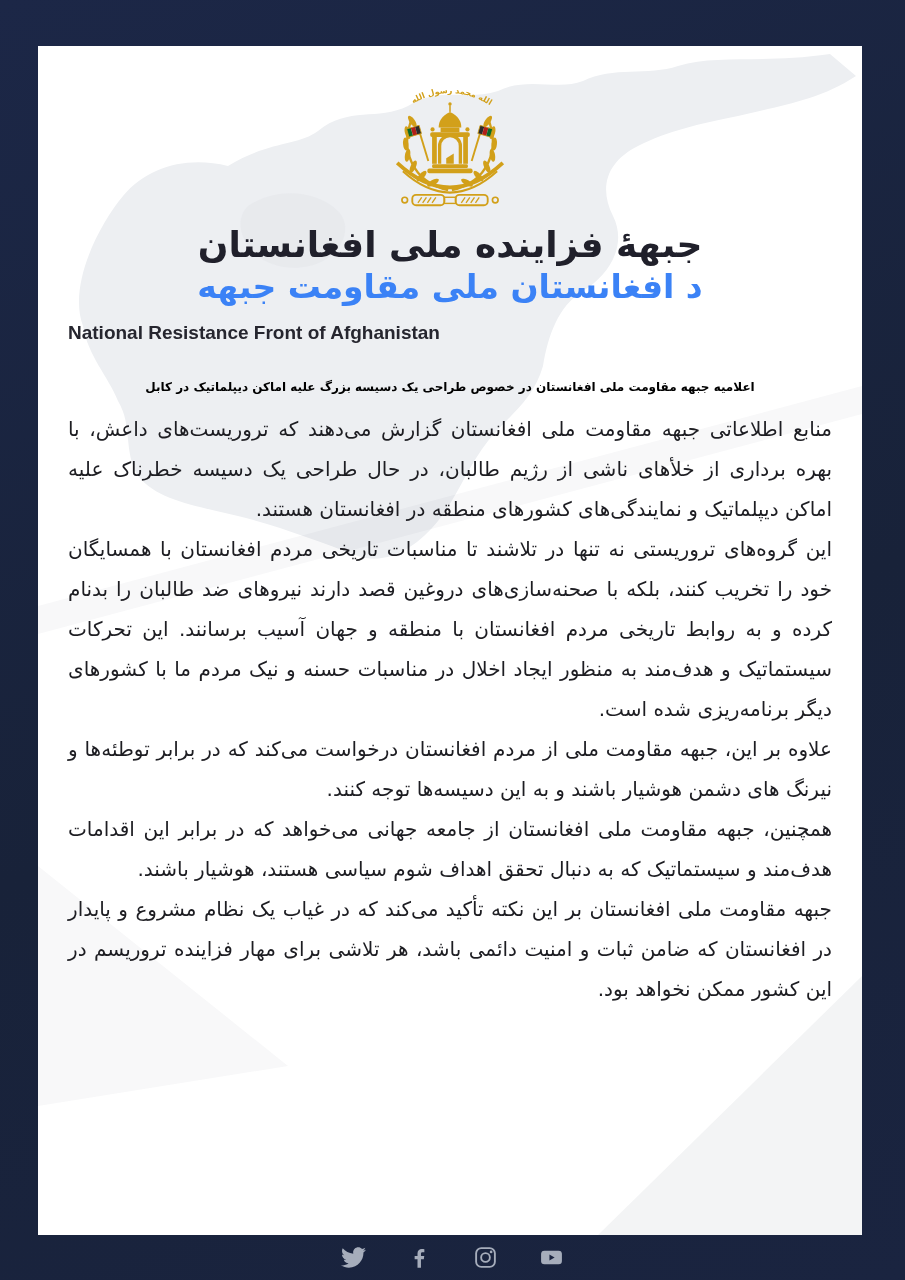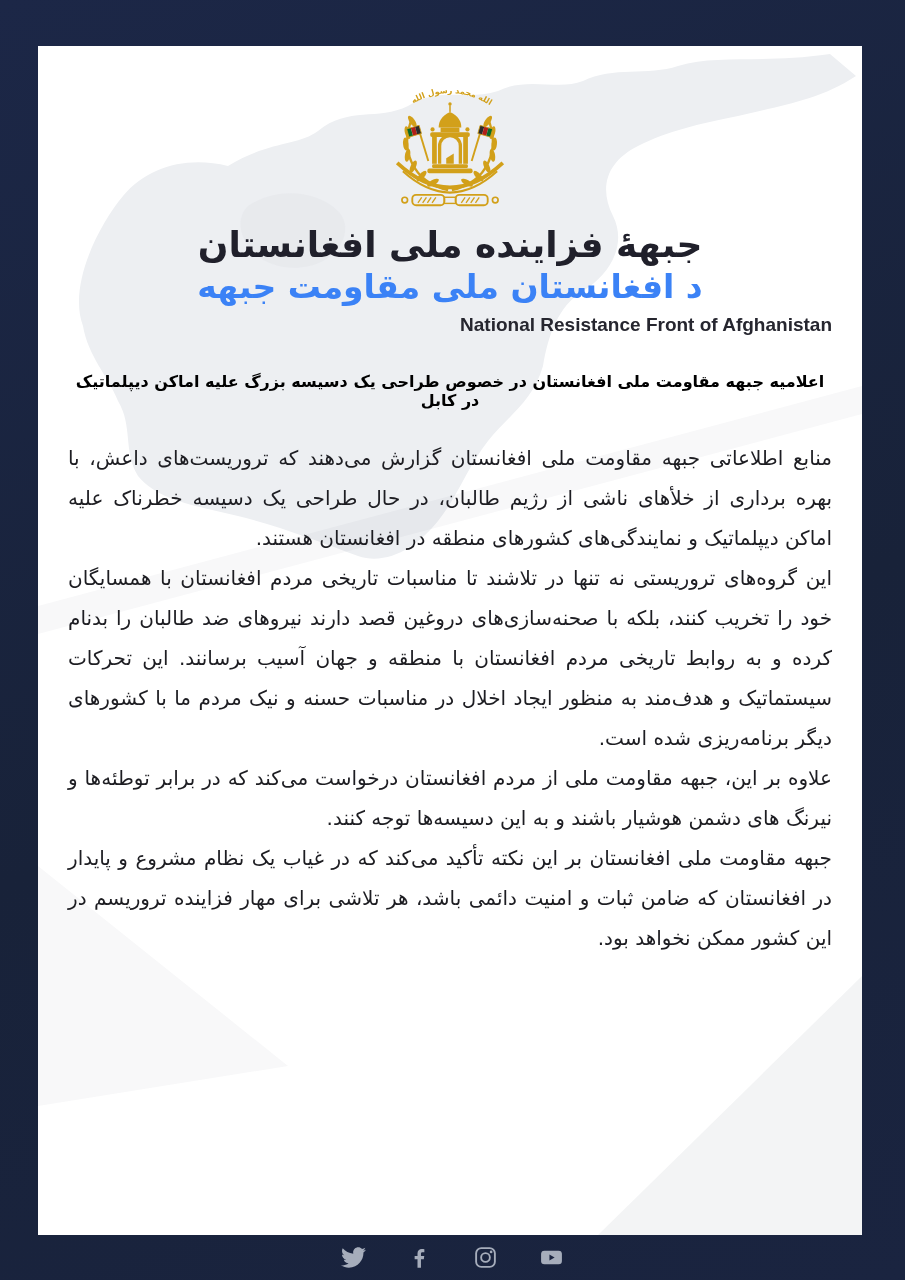--- a/index.html
+++ b/index.html
@@ -24,31 +24,31 @@
     text-align:center; direction:rtl;
     font-size:36px; font-weight:700; color:#20202b;
     margin-top:8px; letter-spacing:-1px;
   }
   .calligraphy2 {
     text-align:center; direction:rtl;
     font-size:33px; font-weight:700; color:#3b82f6;
     margin-top:2px; letter-spacing:-1px;
   }
   .org-en {
-    text-align:right;
+    text-align:left;
     font-family:"Liberation Sans", sans-serif;
     font-size:19px; font-weight:700; color:#26262f;
-    margin-top:8px;
+    margin-top:16px;
   }
   .headline {
     direction:rtl; text-align:center;
-    font-size:16px; font-weight:700; color:#000000;
+    font-size:12px; font-weight:700; color:#000000;
     margin-top:36px;
   }
-  .bodytext { margin-top:28px; }
+  .bodytext { margin-top:15px; }
   .bodytext p {
     direction:rtl; text-align:justify; text-align-last:right;
     font-size:20px; line-height:40px; color:#1d1d22;
   }
   .footer {
     position:absolute; left:0; right:0; bottom:0; height:45px;
     display:flex; align-items:center; justify-content:center; gap:41px;
     background:transparent; z-index:3;
   }
   .soc { width:25px; height:25px; display:block; cursor:pointer; }
@@ -164,20 +164,21 @@
     <div class="calligraphy1">جبهۀ فزاینده ملی افغانستان</div>
     <div class="calligraphy2">د افغانستان ملی مقاومت جبهه</div>
     <div class="org-en">National Resistance Front of Afghanistan</div>
 
     <div class="headline">اعلامیه جبهه مقاومت ملی افغانستان در خصوص طراحی یک دسیسه بزرگ علیه اماکن دیپلماتیک در کابل</div>
 
     <div class="bodytext">
       <p>منابع اطلاعاتی جبهه مقاومت ملی افغانستان گزارش می‌دهند که تروریست‌های داعش، با بهره برداری از خلأهای ناشی از رژیم طالبان، در حال طراحی یک دسیسه خطرناک علیه اماکن دیپلماتیک و نمایندگی‌های کشورهای منطقه در افغانستان هستند.</p>
       <p>این گروه‌های تروریستی نه تنها در تلاشند تا مناسبات تاریخی مردم افغانستان با همسایگان خود را تخریب کنند، بلکه با صحنه‌سازی‌های دروغین قصد دارند نیروهای ضد طالبان را بدنام کرده و به روابط تاریخی مردم افغانستان با منطقه و جهان آسیب برسانند. این تحرکات سیستماتیک و هدف‌مند به منظور ایجاد اخلال در مناسبات حسنه و نیک مردم ما با کشورهای دیگر برنامه‌ریزی شده است.</p>
       <p>علاوه بر این، جبهه مقاومت ملی از مردم افغانستان درخواست می‌کند که در برابر توطئه‌ها و نیرنگ های دشمن هوشیار باشند و به این دسیسه‌ها توجه کنند.</p>
+      <p>همچنین، جبهه مقاومت ملی افغانستان از جامعه جهانی می‌خواهد که در برابر این اقدامات هدف‌مند و سیستماتیک که به دنبال تحقق اهداف شوم سیاسی هستند، هوشیار باشند.</p>
       <p>جبهه مقاومت ملی افغانستان بر این نکته تأکید می‌کند که در غیاب یک نظام مشروع و پایدار در افغانستان که ضامن ثبات و امنیت دائمی باشد، هر تلاشی برای مهار فزاینده تروریسم در این کشور ممکن نخواهد بود.</p>
     </div>
 
   </div>
 </div>
 
 <div class="footer">
   <svg class="soc" viewBox="0 0 24 24">
     <path fill="#a6adbb" d="M23.95 4.57c-.88.39-1.83.65-2.82.77 1.01-.61 1.79-1.57 2.16-2.72-.95.56-2 .96-3.12 1.18C19.27 2.84 18 2.24 16.58 2.24c-2.72 0-4.92 2.2-4.92 4.92 0 .39.04.76.13 1.12C7.69 8.09 4.07 6.13 1.64 3.16c-.43.72-.67 1.56-.67 2.48 0 1.71.87 3.21 2.19 4.1-.81-.03-1.57-.25-2.23-.62v.06c0 2.39 1.69 4.37 3.95 4.83-.41.11-.85.17-1.3.17-.31 0-.62-.03-.92-.09.63 1.95 2.45 3.38 4.6 3.42-1.68 1.32-3.81 2.1-6.1 2.1-.39 0-.78-.02-1.17-.07 2.19 1.39 4.77 2.21 7.56 2.21 9.05 0 14-7.5 14-13.99 0-.21 0-.42-.02-.63.96-.69 1.8-1.56 2.46-2.55z"></path>
   </svg>

